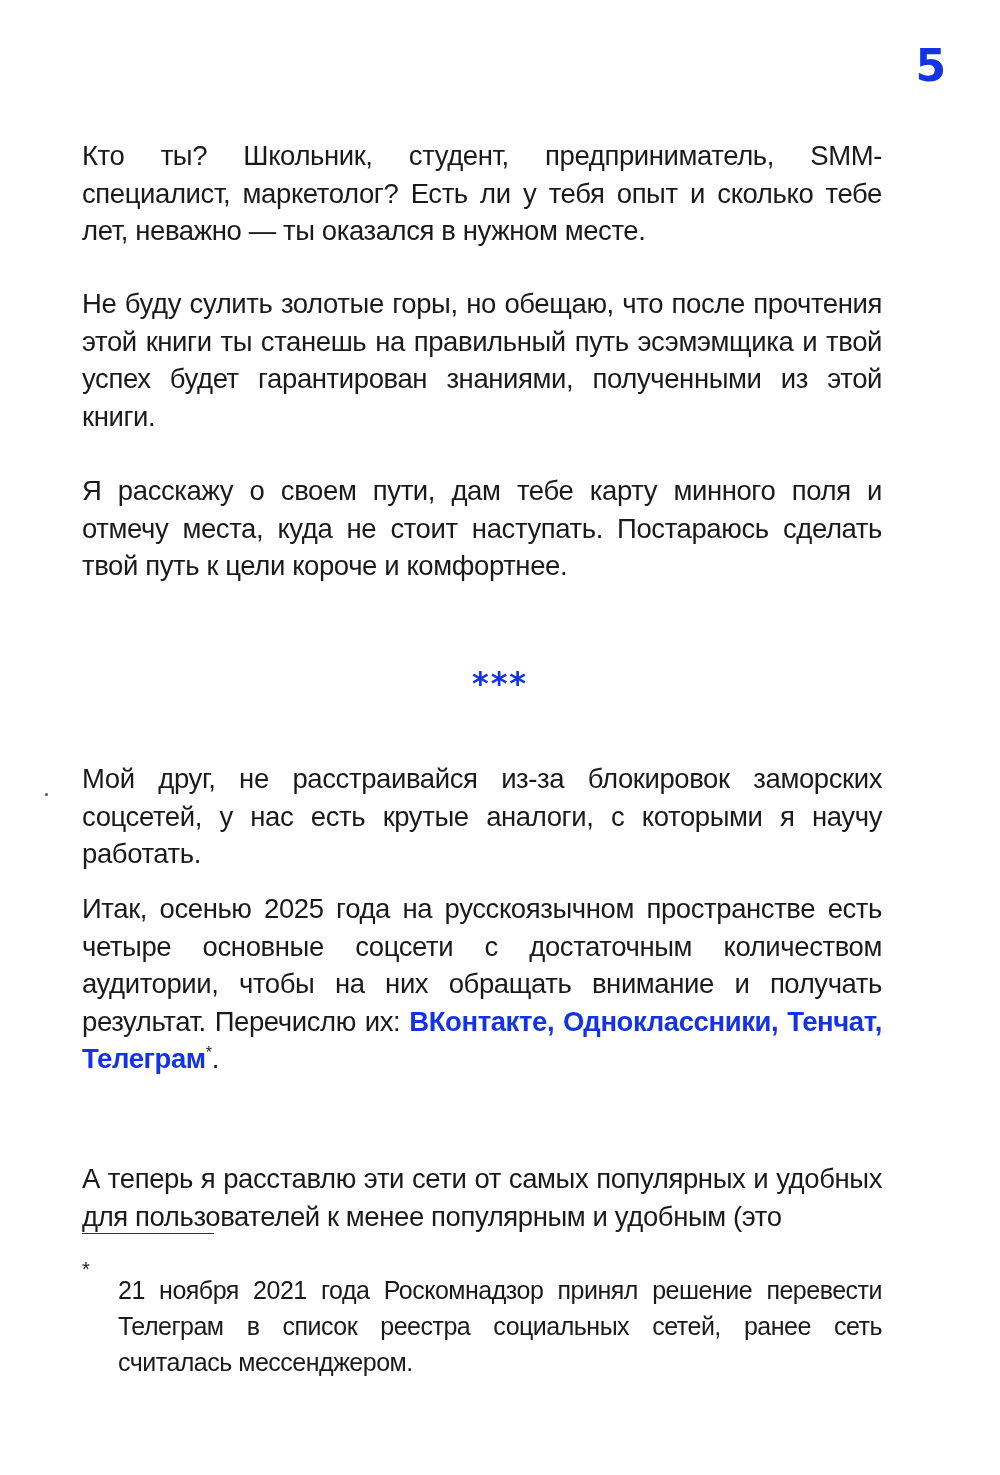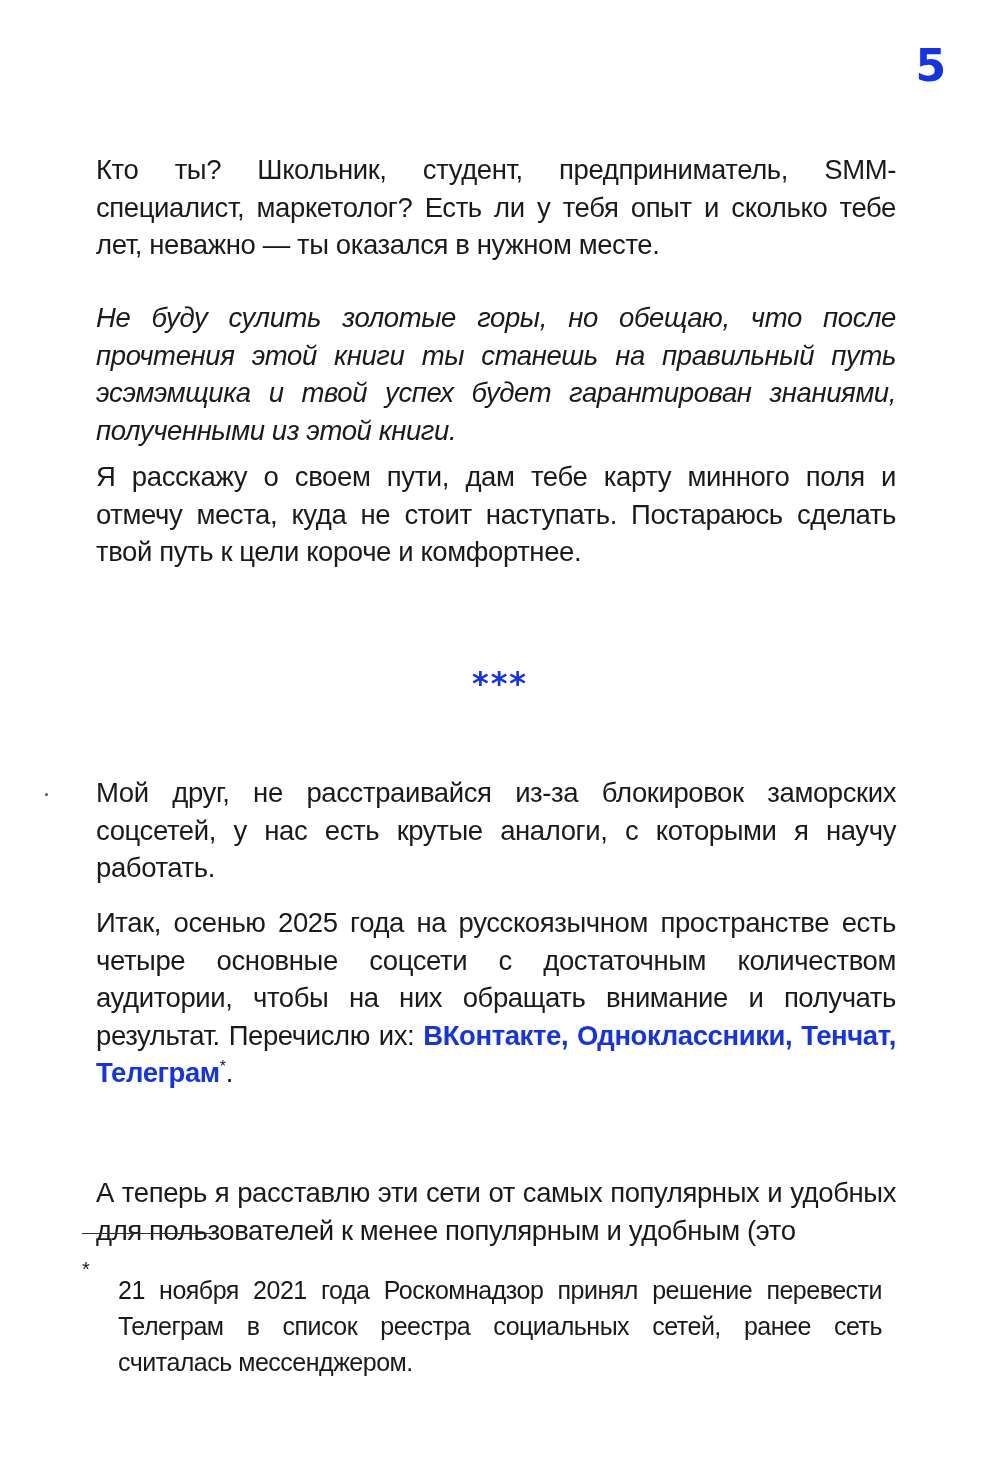--- a/index.html
+++ b/index.html
@@ -26,30 +26,30 @@
       line-height: 1;
     }
     .body-text {
       position: absolute;
       left: 82px;
       width: 800px;
       font-size: 27.5px;
       line-height: 37.5px;
       letter-spacing: -0.4px;
       text-align: justify;
-      margin: 14px;
+      margin: 0;
       font-family: "Liberation Sans", sans-serif;
       font-stretch: condensed;
     }
     .body-text p {
       margin: 0;
     }
     .p1 { top: 137px; }
-    .p2 { top: 285px; font-style: italic; }
-    .p3 { top: 444px; }
+    .p2 { top: 285px; }
+    .p3 { top: 472px; }
     .p4 { top: 760px; }
     .p5 { top: 890px; }
     .p6 { top: 1160px; }
 
     .divider-stars {
       position: absolute;
       top: 664px;
       left: 0;
       width: 100%;
       text-align: center;

